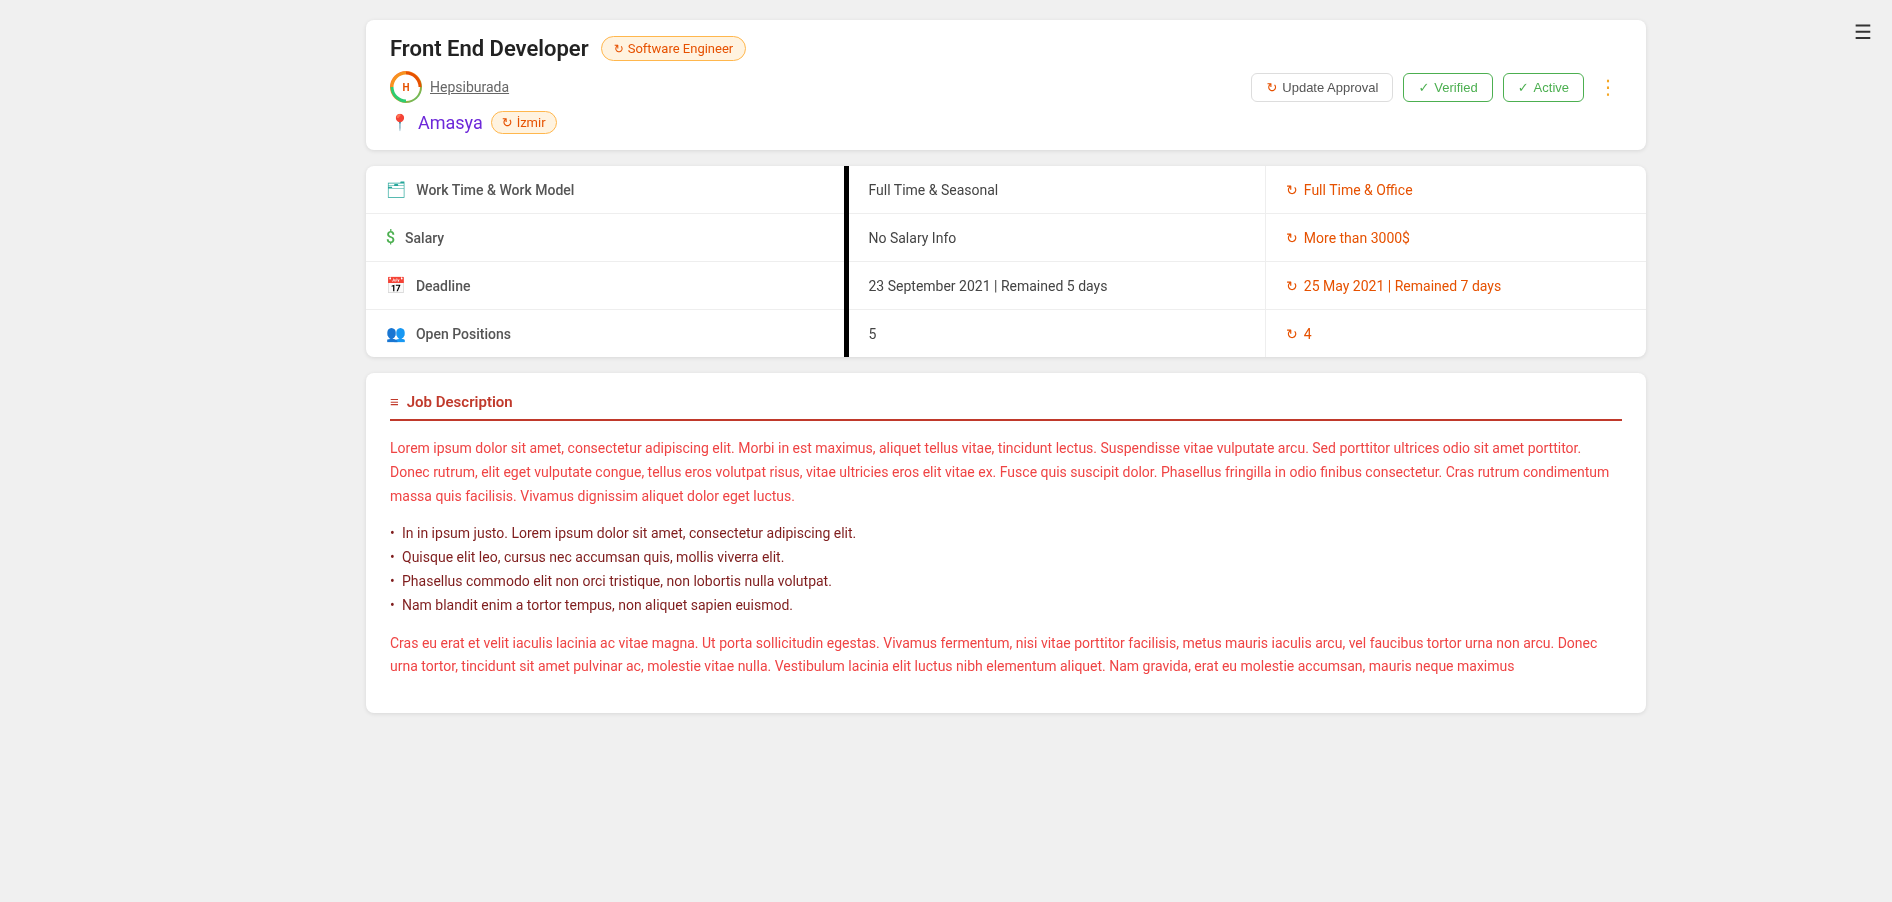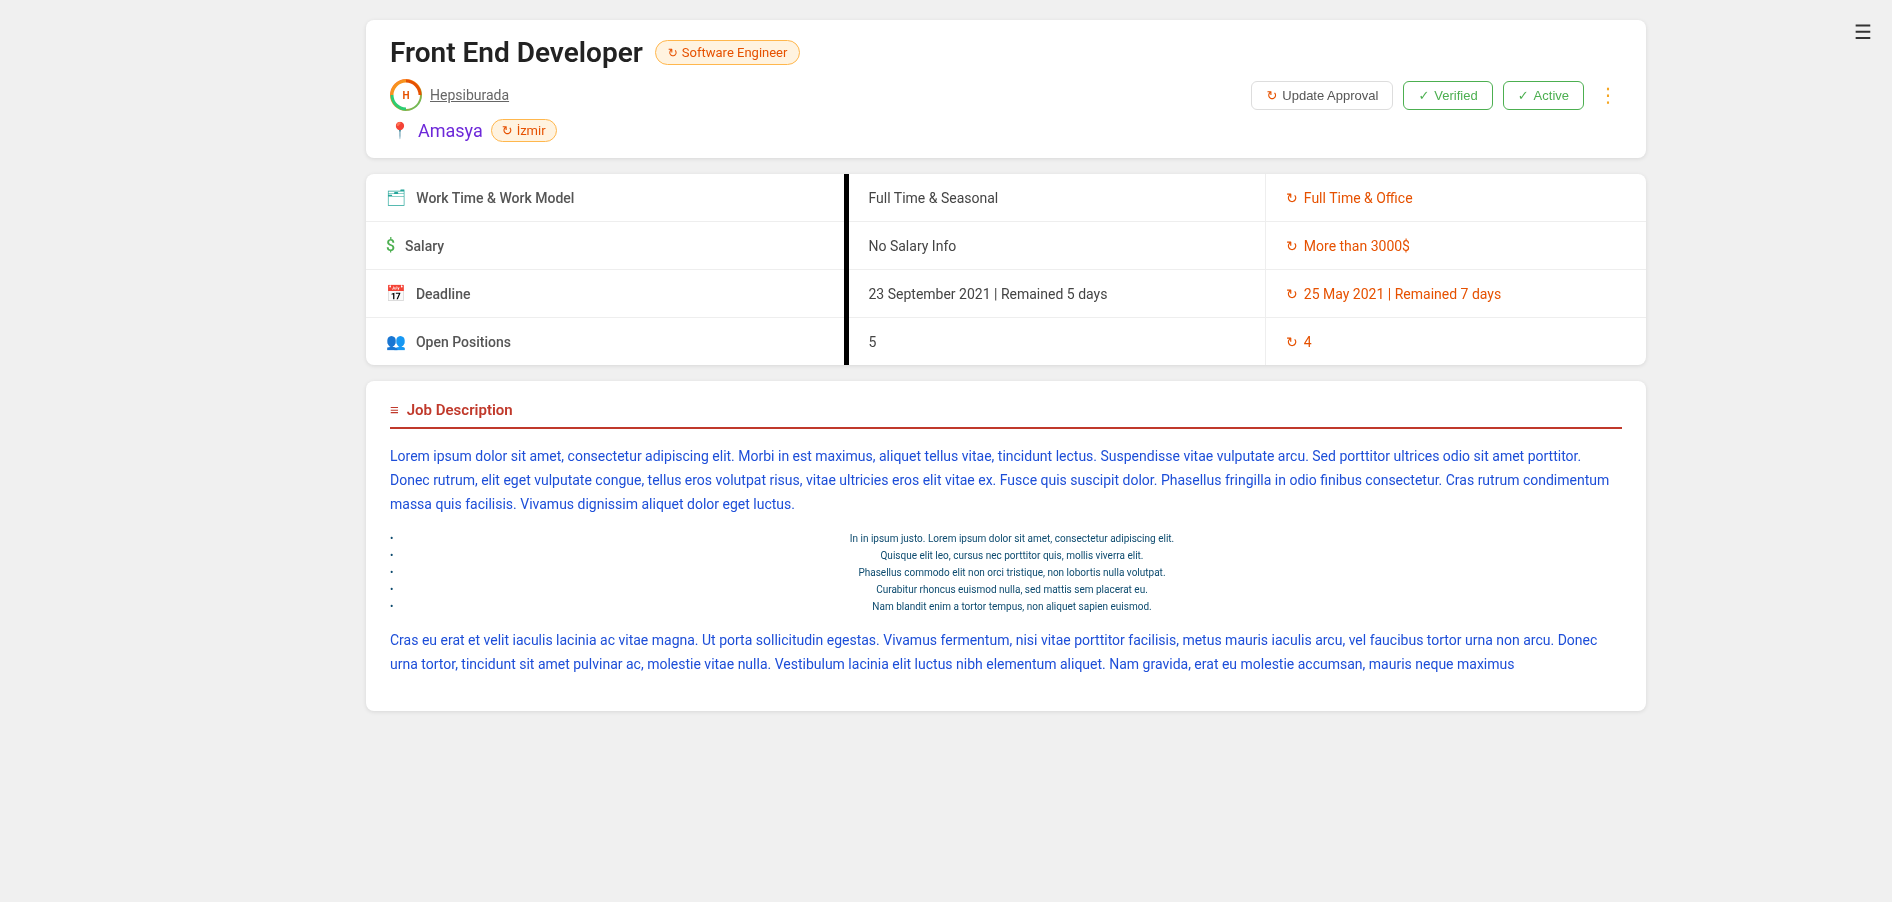--- a/index.html
+++ b/index.html
@@ -40,21 +40,21 @@
     }
 
     .title-row {
       display: flex;
       align-items: center;
       gap: 12px;
       margin-bottom: 10px;
     }
 
     .job-title {
-      font-size: 28px;
+      font-size: 22px;
       font-weight: 600;
       color: #222;
     }
 
     .tag-badge {
       display: inline-flex;
       align-items: center;
       gap: 4px;
       background: #fff3e0;
       border: 1px solid #ffb74d;
@@ -258,37 +258,36 @@
       border-bottom: 2px solid #c0392b;
     }
 
     .section-icon {
       color: #c0392b;
     }
 
     .desc-text {
       font-size: 14px;
       line-height: 1.7;
-      color: #1d4ed8;
+      color: #ef4444;
       margin-bottom: 14px;
     }
 
     .desc-list {
       list-style: none;
       margin: 0 0 14px 0;
       padding: 0;
     }
 
     .desc-list li {
-      font-size: 10px;
+      font-size: 14px;
       line-height: 1.7;
-      color: #0c4a6e;
+      color: #7f1d1d;
       padding-left: 12px;
       position: relative;
-      text-align: center;
     }
 
     .desc-list li::before {
       content: '•';
       position: absolute;
       left: 0;
     }
   </style>
 </head>
 <body>
@@ -419,22 +418,21 @@
   <div class="card desc-card">
     <div class="section-header">
       <span class="section-icon">≡</span>
       <span>Job Description</span>
     </div>
 
     <p class="desc-text">Lorem ipsum dolor sit amet, consectetur adipiscing elit. Morbi in est maximus, aliquet tellus vitae, tincidunt lectus. Suspendisse vitae vulputate arcu. Sed porttitor ultrices odio sit amet porttitor. Donec rutrum, elit eget vulputate congue, tellus eros volutpat risus, vitae ultricies eros elit vitae ex. Fusce quis suscipit dolor. Phasellus fringilla in odio finibus consectetur. Cras rutrum condimentum massa quis facilisis. Vivamus dignissim aliquet dolor eget luctus.</p>
 
     <ul class="desc-list" id="desc-list">
     <li>In in ipsum justo. Lorem ipsum dolor sit amet, consectetur adipiscing elit.</li>
-        <li>Quisque elit leo, cursus nec porttitor quis, mollis viverra elit.</li>
+        <li>Quisque elit leo, cursus nec accumsan quis, mollis viverra elit.</li>
         <li>Phasellus commodo elit non orci tristique, non lobortis nulla volutpat.</li>
-        <li>Curabitur rhoncus euismod nulla, sed mattis sem placerat eu.</li>
         <li>Nam blandit enim a tortor tempus, non aliquet sapien euismod.</li>
       </ul>
 
     <p class="desc-text">Cras eu erat et velit iaculis lacinia ac vitae magna. Ut porta sollicitudin egestas. Vivamus fermentum, nisi vitae porttitor facilisis, metus mauris iaculis arcu, vel faucibus tortor urna non arcu. Donec urna tortor, tincidunt sit amet pulvinar ac, molestie vitae nulla. Vestibulum lacinia elit luctus nibh elementum aliquet. Nam gravida, erat eu molestie accumsan, mauris neque maximus</p>
   </div>
 
 </div>
 
 </body></html>

